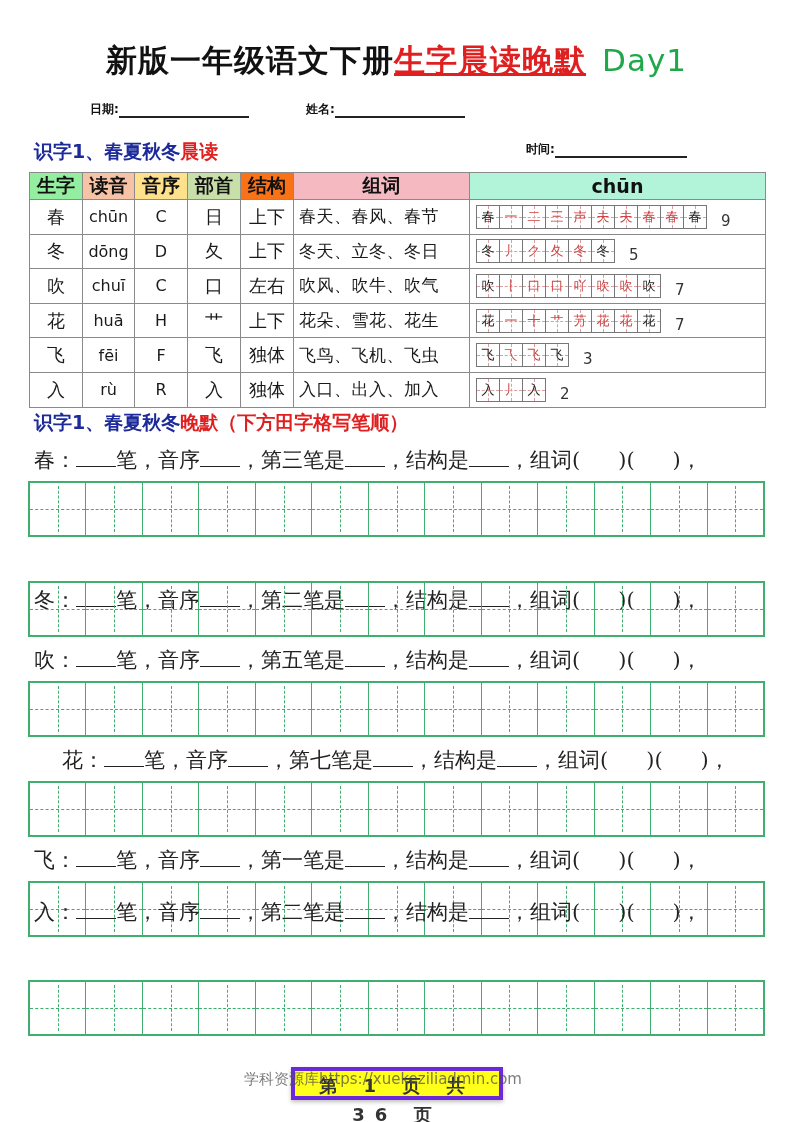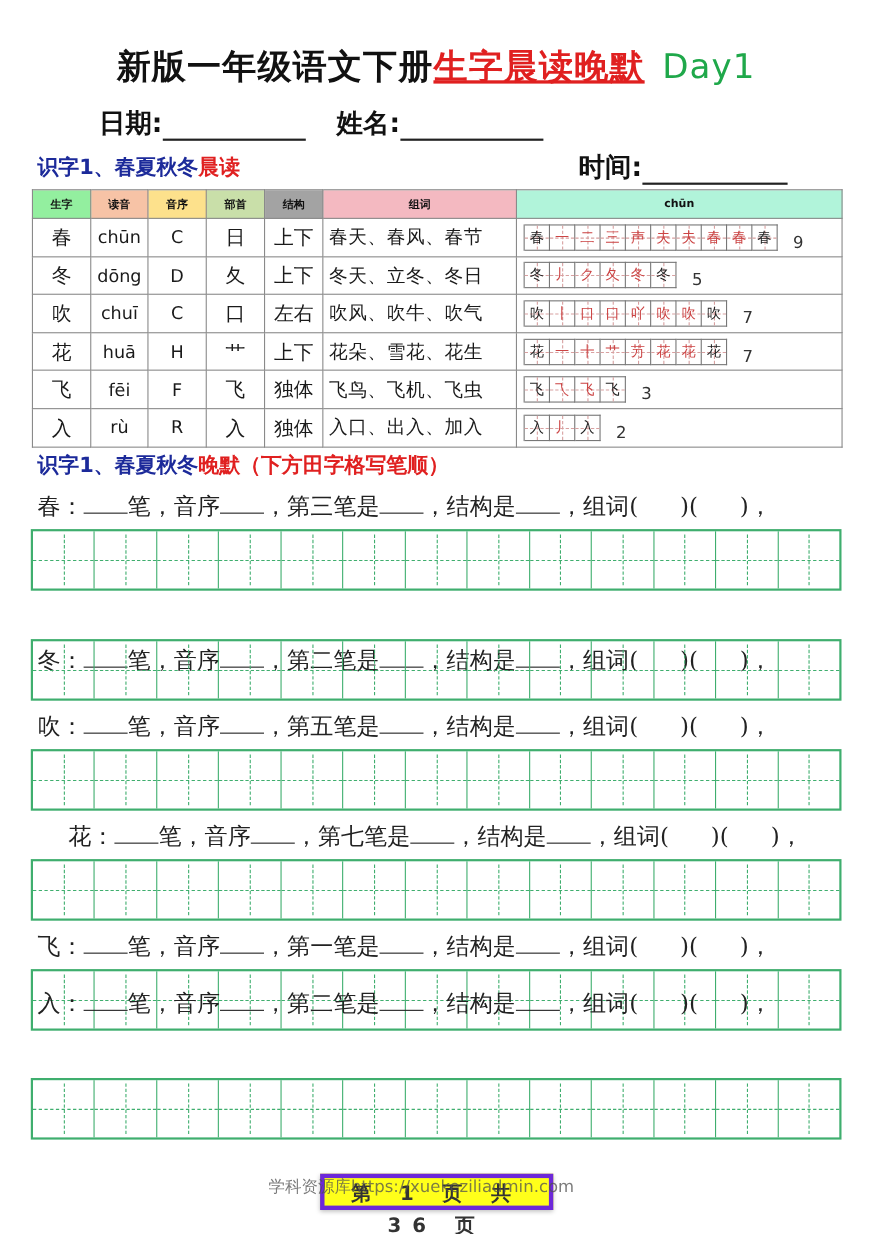--- a/index.html
+++ b/index.html
@@ -4,30 +4,30 @@
 <style>
   * { box-sizing: border-box; margin: 0; padding: 0; }
   html, body { width: 793px; height: 1122px; background: #ffffff; overflow: hidden; }
   body { position: relative; font-family: "DejaVu Sans", "Liberation Sans", sans-serif; color: #1a1a1a; }
 
   .title { position: absolute; left: 0; top: 40px; width: 793px; text-align: center; font-size: 31px; font-weight: bold; letter-spacing: 1px; white-space: nowrap; }
   .title .t-black { color: #111; }
   .title .t-red { color: #e02020; text-decoration: underline; }
   .title .t-green { color: #1fa84a; font-family: "DejaVu Sans", sans-serif; font-weight: normal; margin-left: 16px; }
 
-  .meta { position: absolute; top: 96px; font-size: 24px; font-weight: bold; color: #111; white-space: nowrap; text-align: center; }
+  .meta { position: absolute; top: 96px; font-size: 12px; font-weight: bold; color: #111; white-space: nowrap; text-align: center; }
   .meta .line { display: inline-block; border-bottom: 2px solid #222; height: 22px; vertical-align: bottom; }
 
   .section-title { position: absolute; left: 34px; font-size: 19px; font-weight: bold; white-space: nowrap; }
   .section-title .navy { color: #1c2a9a; }
   .section-title .red { color: #e02020; }
 
   table.chars { position: absolute; left: 29px; top: 172px; width: 736px; border-collapse: collapse; table-layout: fixed; }
   table.chars th, table.chars td { border: 1px solid #8a8a8a; text-align: center; vertical-align: middle; }
-  table.chars th { height: 26px; font-size: 10px; font-weight: bold; color: #111; }
+  table.chars th { height: 26px; font-size: 19px; font-weight: bold; color: #111; }
   table.chars td { height: 34.6px; font-size: 18px; }
   table.chars td.py { font-family: "DejaVu Sans", sans-serif; font-size: 16px; }
   table.chars td.az { font-family: "DejaVu Sans", sans-serif; font-size: 16px; }
   table.chars td.words { font-size: 17px; letter-spacing: 0.5px; text-align: left; padding-left: 5px; white-space: nowrap; }
   table.chars td.strokes { text-align: left; padding-left: 6px; }
 
   .stroke-row { display: inline-flex; vertical-align: middle; border-left: 1px solid #777; }
   .stroke-cell { position: relative; width: 23px; height: 24px; border: 1px solid #777; border-left: none; font-size: 13px; display: flex; align-items: center; justify-content: center; color: #222; }
   .stroke-cell::before { content: ""; position: absolute; left: 50%; top: 0; bottom: 0; border-left: 1px dashed #d8a0a0; }
   .stroke-cell::after { content: ""; position: absolute; top: 50%; left: 0; right: 0; border-top: 1px dashed #d8a0a0; }
@@ -79,21 +79,21 @@
       <col style="width:53px">
       <col style="width:176px">
       <col style="width:296px">
   </colgroup>
   <thead>
     <tr>
       <th style="background:#93ef9f">生字</th>
       <th style="background:#f7c3a6">读音</th>
       <th style="background:#fde18c">音序</th>
       <th style="background:#c9dfa9">部首</th>
-      <th style="background:#a3a3a3">结构</th>
+      <th style="background:#f97316">结构</th>
       <th style="background:#f4b9c1">组词</th>
       <th style="background:#b1f4da">chūn</th>
     </tr>
   </thead>
   <tbody id="char-rows">
       <tr>
         <td>春</td>
         <td class="py">chūn</td>
         <td class="az">C</td>
         <td>日</td>

